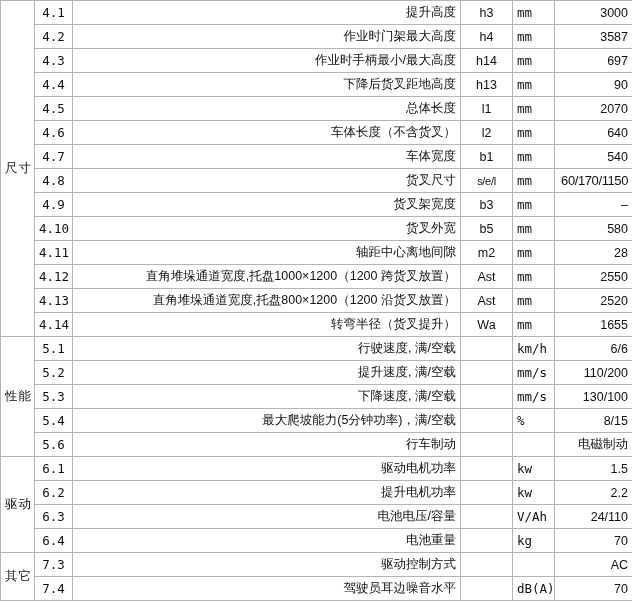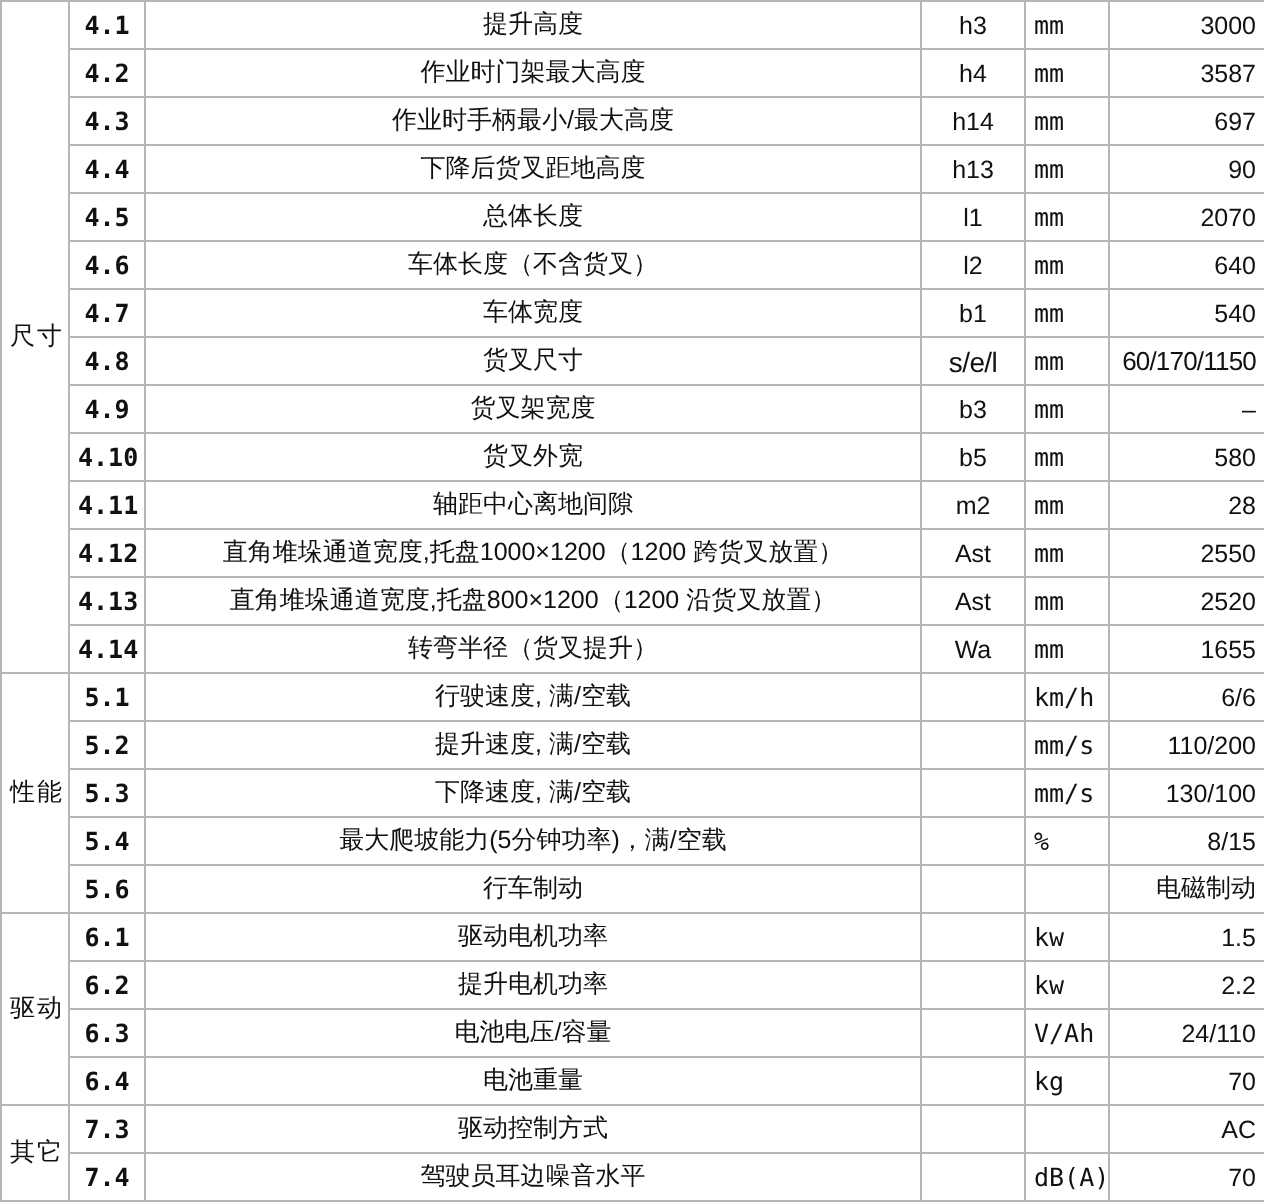--- a/index.html
+++ b/index.html
@@ -44,45 +44,44 @@
     letter-spacing: 1px;
     color: #111;
     padding: 0 2px;
     margin-left: 11px;
   }
   td.num {
     text-align: center;
     font-family: "DejaVu Sans Mono", monospace;
     font-size: 12px;
     background: #f2f2f2;
-    font-weight: bold;
   }
   td.desc {
-    text-align: center;
+    text-align: right;
     padding-left: 8px;
     background: #f2f2f2;
     font-size: 13px;
   }
   td.sym {
     text-align: center;
     font-family: Liberation Sans, sans-serif;
     font-size: 12px;
     background: #f2f2f2;
   }
   td.unit {
     text-align: left;
     font-family: "DejaVu Sans Mono", monospace;
     font-size: 12px;
     background: #f2f2f2;
   }
   td.val {
     text-align: right;
     font-size: 12.5px;
   }
-  td.sym.small { font-size: 14px; letter-spacing: -0.3px; }
+  td.sym.small { font-size: 11px; letter-spacing: -0.3px; }
   td.val.small { font-size: 13px; letter-spacing: -0.4px; }
 </style>
 </head>
 <body>
 
 <table class="spec">
   <colgroup>
     <col class="c-group">
     <col class="c-num">
     <col class="c-desc">

